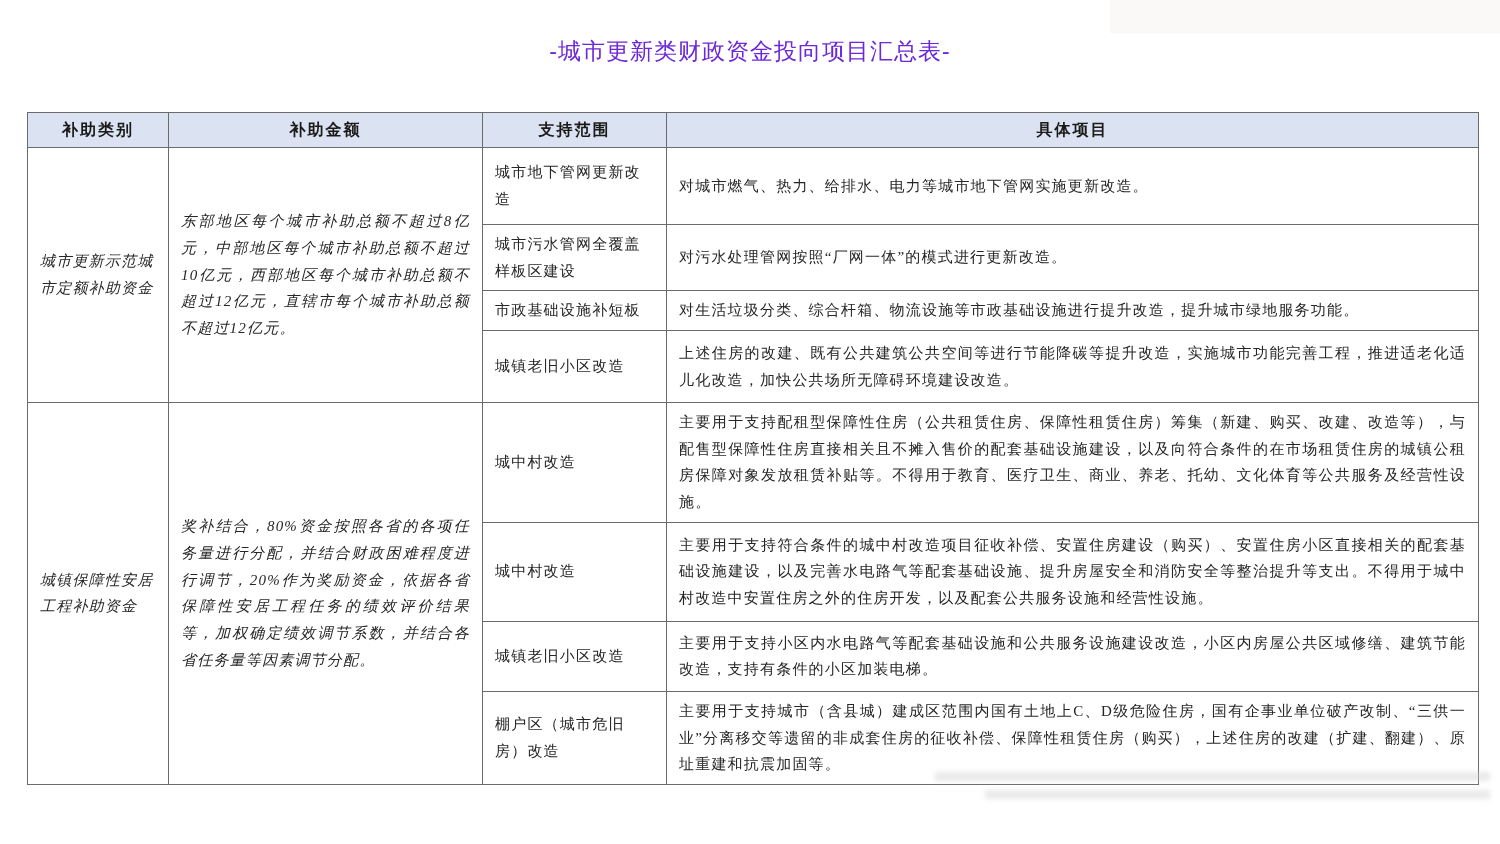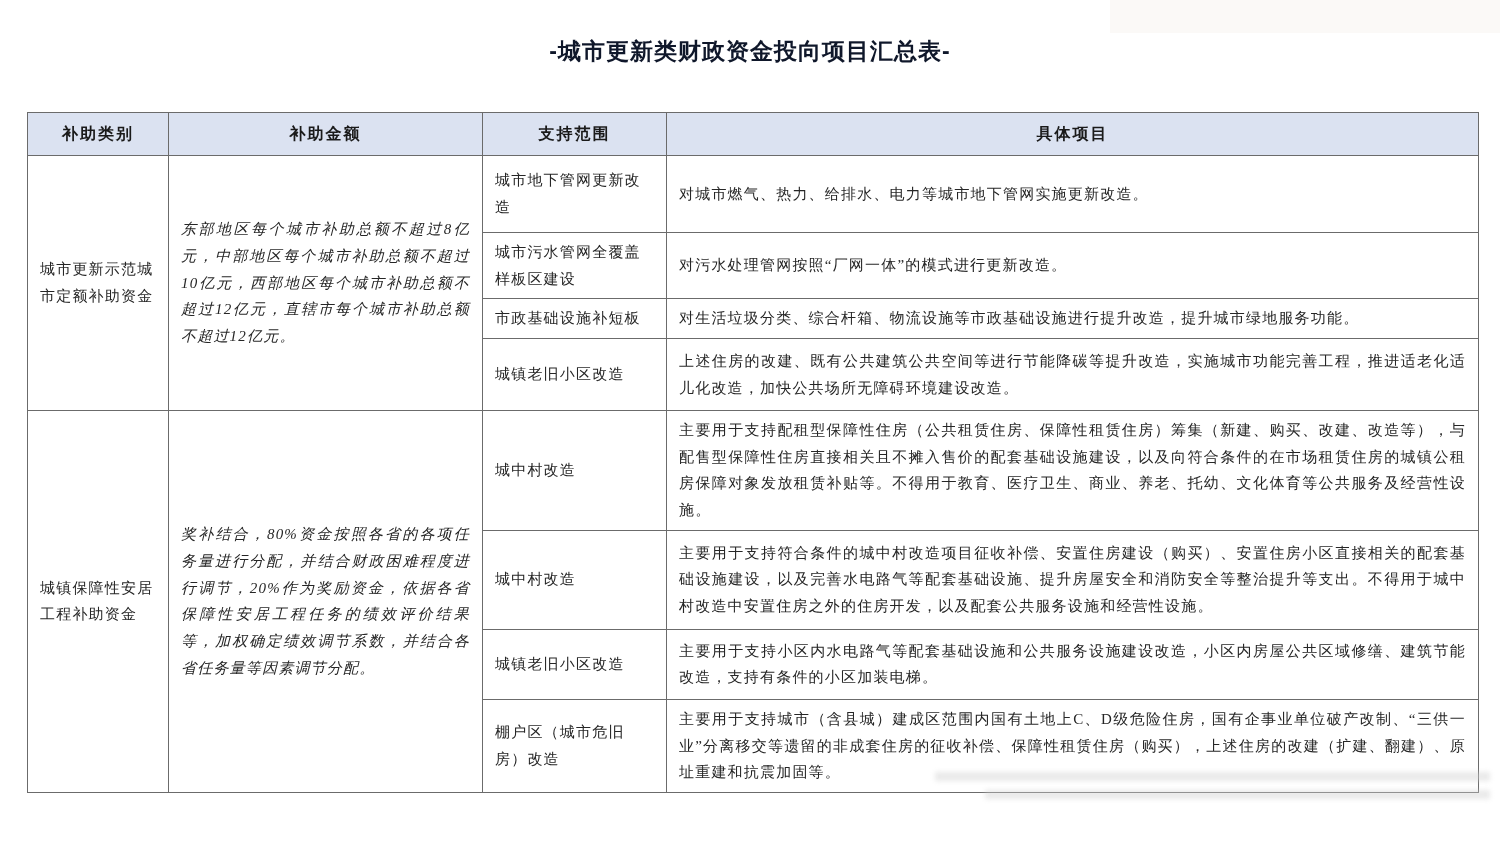--- a/index.html
+++ b/index.html
@@ -7,22 +7,22 @@
     width:1500px; height:844px;
     font-family:"Liberation Serif","DejaVu Serif",serif;
     color:#262626;
   }
   .page { position:relative; width:1500px; height:844px; overflow:hidden; background:#ffffff; }
 
   .doc-title {
     position:absolute; top:36px; left:0; width:1500px;
     text-align:center;
     font-family:"Liberation Sans","DejaVu Sans",sans-serif;
-    font-weight:bold; font-size:23px; letter-spacing:1px;
-    color:#0f172a;
+    font-weight:normal; font-size:23px; letter-spacing:1px;
+    color:#6d28d9;
   }
 
   table.summary {
     position:absolute; left:27px; top:112px;
     width:1451px;
     border-collapse:collapse; table-layout:fixed;
     background:#ffffff;
   }
   table.summary th, table.summary td {
     border:1px solid #6b6b6b;
@@ -32,21 +32,21 @@
     background:#dbe2f1;
     font-size:16px; font-weight:bold; letter-spacing:2px;
     text-align:center; vertical-align:middle;
     color:#1a1a1a;
   }
   table.summary td {
     font-size:15px; line-height:1.78; letter-spacing:1.2px;
     vertical-align:middle;
     padding:6px 12px;
   }
-  td.cat-cell   { padding:6px 10px 6px 13px; letter-spacing:2.5px; line-height:1.9; }
+  td.cat-cell   { padding:6px 10px 6px 13px; letter-spacing:2.5px; line-height:1.9;font-style:italic; }
   td.amt-cell   { padding:6px 14px 6px 12px; text-align:justify;font-style:italic; }
   td.scope-cell { padding:6px 10px 6px 9px;font-family:Liberation Serif, serif; }
   td.detail-cell{ padding:6px 16px 6px 14px; text-align:justify;margin-left:48px; }
 
   
   .wm-top {
     position:absolute; left:1110px; top:0; width:390px; height:33px;
     background:#faf8f5; opacity:.8;
   }
   .wm-bottom-1, .wm-bottom-2 {
@@ -65,21 +65,21 @@
   <div class="wm-top"></div>
 
   <table class="summary">
     <colgroup>
       <col style="width:141px">
       <col style="width:314px">
       <col style="width:184px">
       <col style="width:812px">
     </colgroup>
     <thead>
-      <tr style="height:43px">
+      <tr style="height:35px">
         <th>补助类别</th>
         <th>补助金额</th>
         <th>支持范围</th>
         <th>具体项目</th>
       </tr>
     </thead>
     <tbody>
       <tr style="height:77px">
         <td rowspan="4" class="cat-cell">城市更新示范城市定额补助资金</td>
         <td rowspan="4" class="amt-cell">东部地区每个城市补助总额不超过8亿元，中部地区每个城市补助总额不超过10亿元，西部地区每个城市补助总额不超过12亿元，直辖市每个城市补助总额不超过12亿元。</td>

